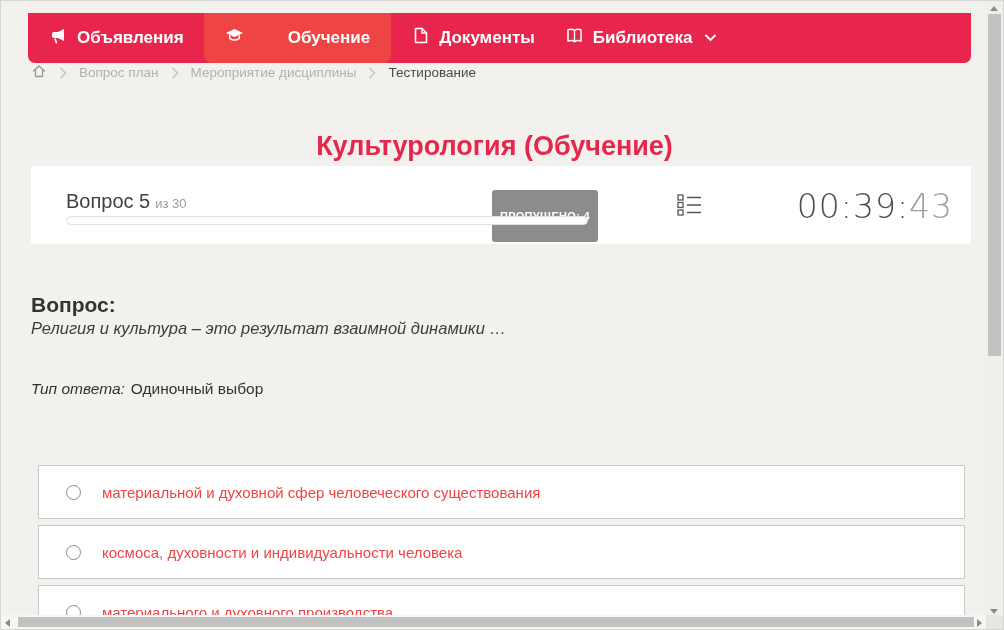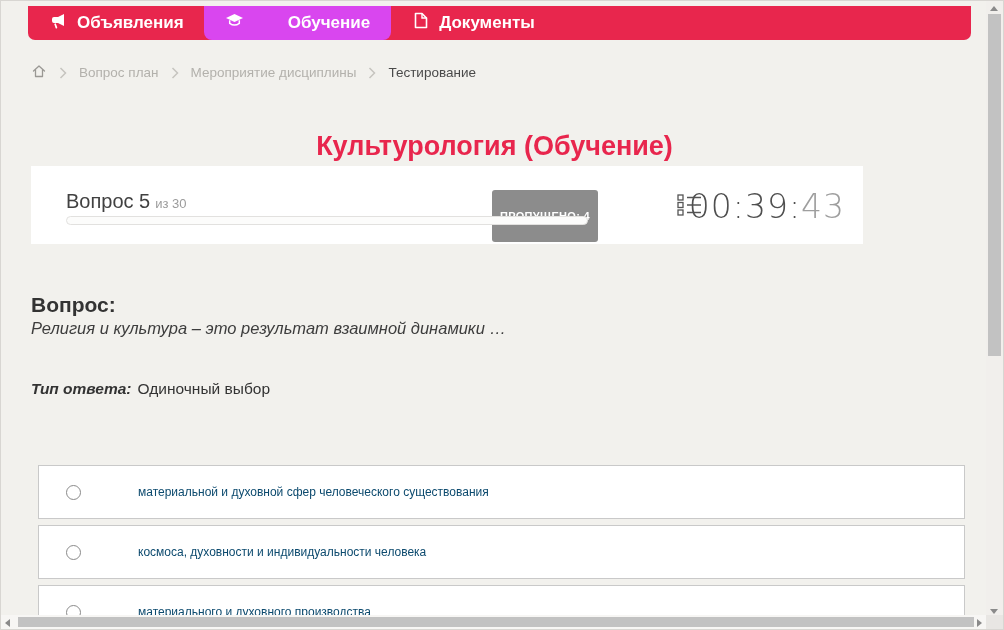--- a/index.html
+++ b/index.html
@@ -8,35 +8,35 @@
     width: 1004px; height: 630px;
     position: relative;
     overflow: hidden;
     background: #f2f1ed;
     font-family: "Liberation Sans", sans-serif;
     border: 1px solid #d8d6d2;
   }
 
   
   .nav-bar {
-    position: absolute; left: 27px; top: 5px;
-    width: 943px; height: 34px;
+    position: absolute; left: 27px; top: 12px;
+    width: 943px; height: 50px;
     background: #e8264d;
     border-radius: 0 0 7px 7px;
     display: flex; align-items: stretch;
     padding-left: 6px;
   }
   .nav-item {
     display: flex; align-items: center; gap: 9px;
     padding: 0 15px;
     color: #fff; font-weight: bold; font-size: 17px;
     cursor: pointer; white-space: nowrap;
   }
   .nav-item.active {
-    background: #d946ef;
+    background: #ef4444;
     border-radius: 0 0 8px 8px;
     padding: 0 21px;
     margin: 0 5px;
     gap: 44px;
   }
   .nav-item .chev { margin-left: 4px; display: flex; align-items: center; }
 
   
   .breadcrumb {
     position: absolute; left: 30px; top: 62px;
@@ -50,21 +50,21 @@
   
   .page-title {
     position: absolute; left: 0; top: 112px; width: 987px;
     text-align: center;
     color: #e8264d; font-size: 27px; font-weight: bold;
   }
 
   
   .q-card {
     position: absolute; left: 30px; top: 165px;
-    width: 832px; height: 78px;
+    width: 940px; height: 78px;
     background: #ffffff;
   }
   .q-num {
     position: absolute; left: 35px; top: 24px;
     font-size: 20px; color: #414141;
   }
   .q-of { font-size: 13px; color: #9b9b9b; margin-left: 5px; }
   .skipped-badge {
     position: absolute; left: 461px; top: 24px;
     background: #8c8c8c; color: #fff;
@@ -100,38 +100,38 @@
     font-size: 21px; font-weight: bold; color: #333;
   }
   .q-text {
     position: absolute; left: 30px; top: 318px;
     font-size: 16.5px; color: #3d3d3d; width: 900px; font-style: italic;
   }
   .q-type {
     position: absolute; left: 30px; top: 379px;
     font-size: 15.5px; color: #333;
   }
-  .q-type .t-label { font-weight: bold; font-style: italic; margin-top: 6px; }
+  .q-type .t-label { font-weight: normal; font-style: italic; margin-top: 6px; }
   .q-type .t-value { font-weight: normal; font-style: normal; margin-left: 6px; }
 
   
   .options {
     position: absolute; left: 37px; top: 464px; width: 927px;
   }
   .option {
     height: 54px; margin-bottom: 6px;
     background: #fff; border: 1px solid #c9c9c9;
     display: flex; align-items: center; gap: 21px;
     padding-left: 27px; cursor: pointer;
   }
   .radio {
     width: 15px; height: 15px; border-radius: 50%;
     border: 1px solid #8a8a8a; background: #fff; flex: 0 0 auto;
   }
-  .option .opt-label { font-size: 12px; color: #0c4a6e; margin-left: 36px; }
+  .option .opt-label { font-size: 15px; color: #ef4444; }
 
   
   .vscroll {
     position: absolute; right: 0; top: 0; width: 17px; height: 630px;
     background: #f1efec;
   }
   .vscroll .thumb {
     position: absolute; left: 2px; top: 13px; width: 13px; height: 342px;
     background: #c2c2c2;
   }
@@ -176,20 +176,34 @@
     <span>Обучение</span>
   </div>
   <div class="nav-item">
     <span>
       <svg width="19" height="19" viewBox="0 0 19 19">
           <path d="M4.5 2.5 h6.5 l4.5 4.5 V 16.5 H4.5 Z" stroke="#fff" fill="none" stroke-width="1.6" stroke-linejoin="round"></path>
           <path d="M11 2.5 V7 h4.5" stroke="#fff" fill="none" stroke-width="1.4"></path>
         </svg>
     </span>
     <span>Документы</span>
+  </div>
+  <div class="nav-item">
+    <span>
+      <svg width="19" height="19" viewBox="0 0 19 19">
+          <path d="M9.5 4.5 C8 3.2 5.2 3 3 3.8 V15 c2.2-.8 5-.6 6.5.7 1.5-1.3 4.3-1.5 6.5-.7 V3.8 C13.8 3 11 3.2 9.5 4.5 Z" stroke="#fff" fill="none" stroke-width="1.5" stroke-linejoin="round"></path>
+          <path d="M9.5 4.7 V15.5" stroke="#fff" stroke-width="1.4"></path>
+        </svg>
+    </span>
+    <span>Библиотека</span>
+    <span class="chev">
+      <svg width="11" height="8" viewBox="0 0 11 8">
+          <path d="M1 1.5 L5.5 6 L10 1.5" stroke="#fff" stroke-width="1.8" fill="none" stroke-linecap="round"></path>
+        </svg>
+    </span>
   </div>
 </nav>
 
 <div class="breadcrumb">
   <span>
     <svg width="16" height="16" viewBox="0 0 16 16">
         <path d="M2.5 8 L8 3 L13.5 8 M4.5 6.8 V13.5 H11.5 V6.8" fill="none" stroke="#9a9894" stroke-width="1.3" stroke-linejoin="round" stroke-linecap="round"></path>
       </svg>
   </span>
   <span class="sep">

